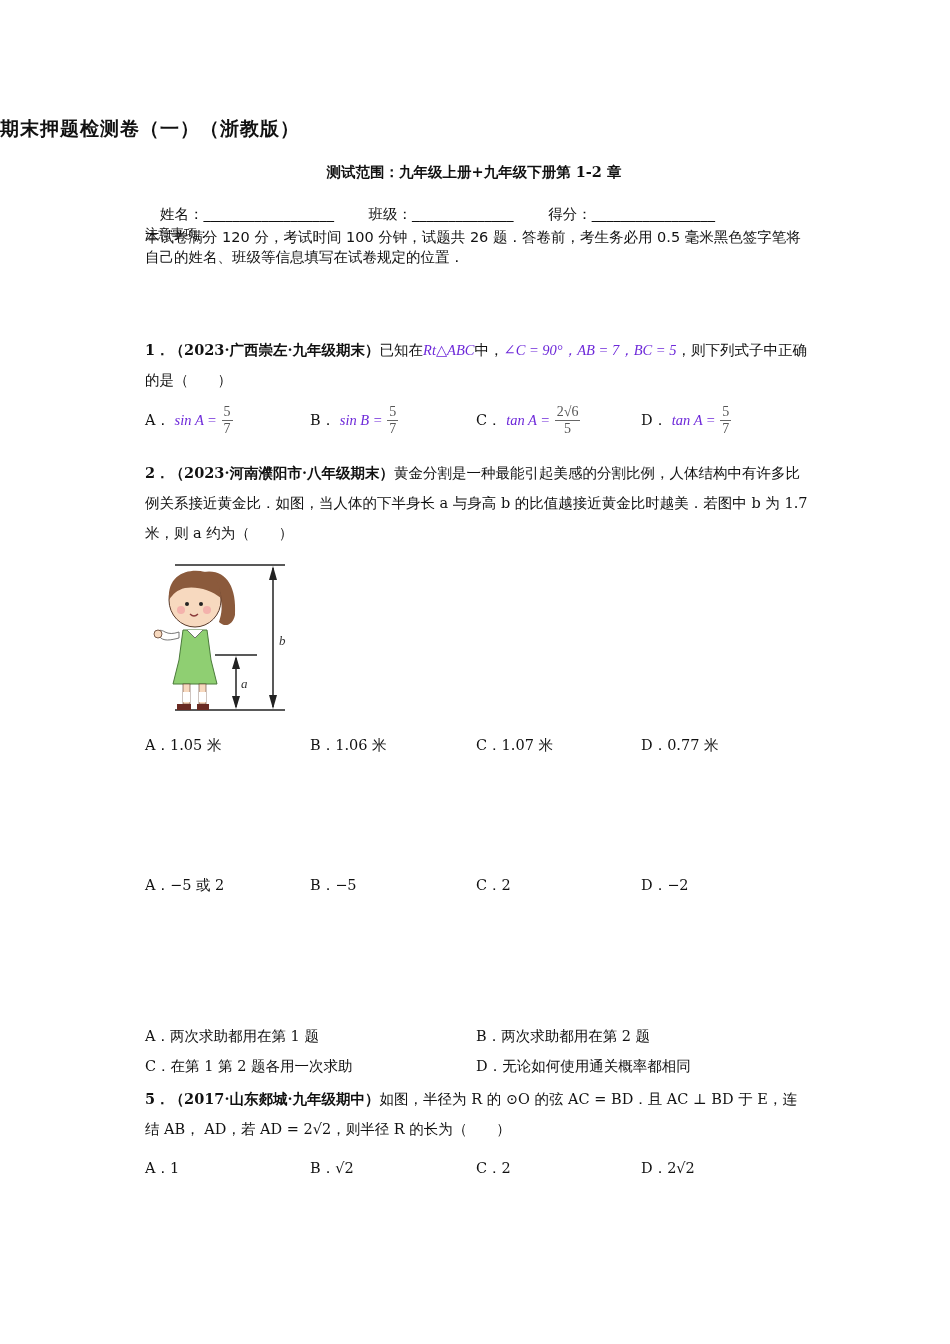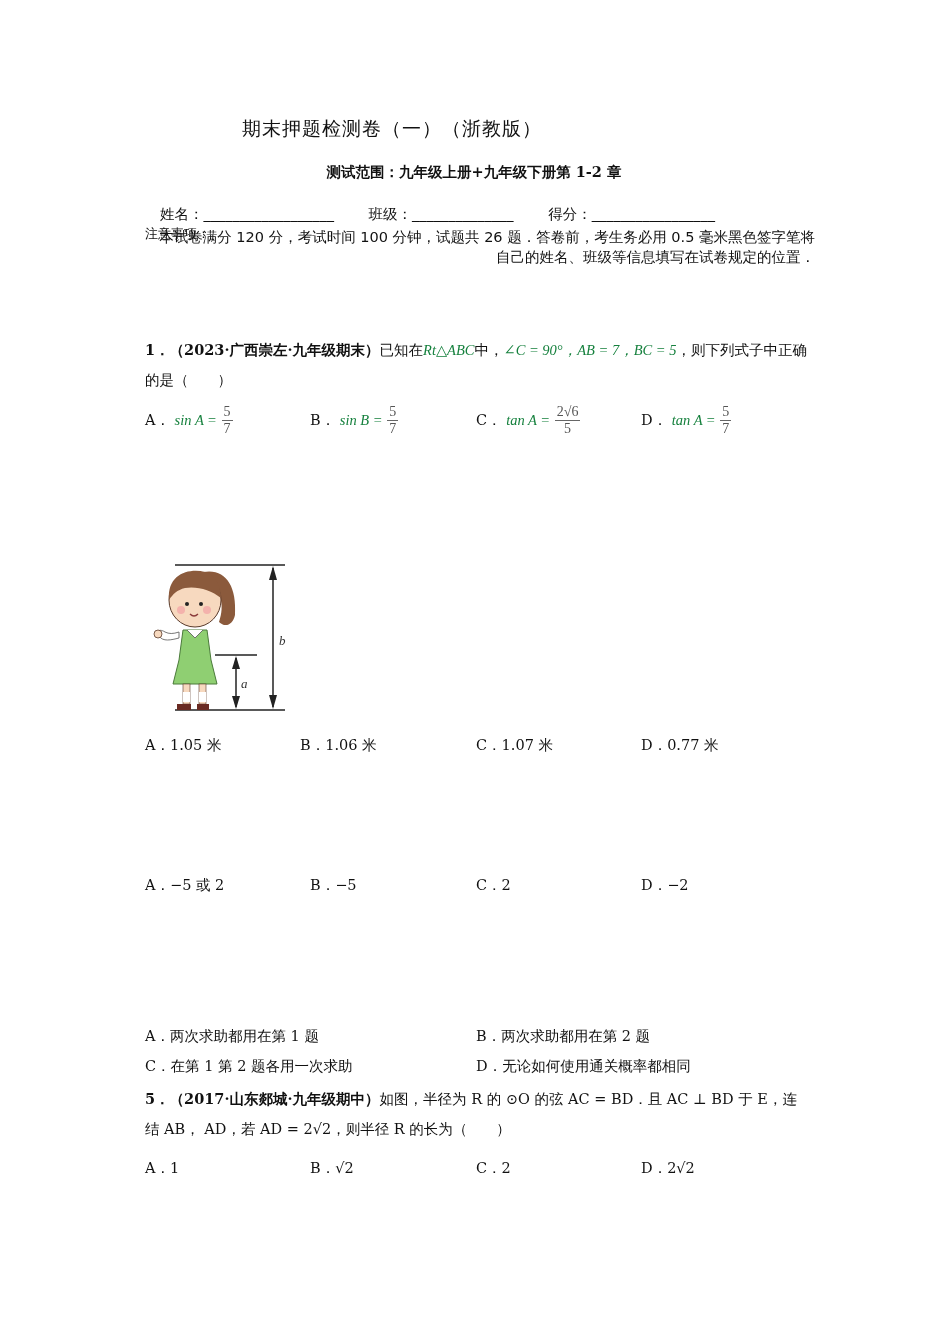--- a/index.html
+++ b/index.html
@@ -4,37 +4,37 @@
 <style>
   html, body { margin: 0; padding: 0; background: #ffffff; }
   body {
     width: 950px; height: 1344px; position: relative; overflow: hidden;
     font-family: "DejaVu Serif", "Liberation Serif", serif;
     color: #111;
   }
   .page { position: absolute; left: 0; top: 0; width: 950px; height: 1344px; }
   .abs { position: absolute; white-space: nowrap; }
   .title {
-    left: 0; width: 784px; top: 116px; text-align: center;
+    left: 0; width: 784px; top: 116px; text-align: left;
     font-family: "DejaVu Sans", "Liberation Sans", sans-serif;
-    font-weight: normal; font-size: 19px; letter-spacing: 1px;
+    font-weight: bold; font-size: 19px; letter-spacing: 1px;
   }
   .subtitle {
     left: 0; width: 948px; top: 163px; text-align: center;
     font-size: 14.5px; font-weight: bold;
   }
   .info-row { top: 205px; left: 160px; font-size: 14.5px; }
   .info-row span.field { display: inline-block; }
-  .sans { font-family: "DejaVu Sans", "Liberation Sans", sans-serif; text-align: right; }
+  .sans { font-family: "DejaVu Sans", "Liberation Sans", sans-serif; }
   .notice-h { left: 145px; top: 225px; font-size: 13px; }
   .notice { left: 145px; top: 227px; font-size: 14.5px; line-height: 20px; width: 670px; white-space: normal; }
   .section { left: 145px; top: 286px; font-size: 14.5px; font-weight: bold; line-height: 30px; width: 670px; white-space: normal; }
   .q { font-size: 14.5px; line-height: 30px; width: 665px; white-space: normal; left: 145px; }
   .q b { font-weight: bold; }
-  .math { font-family: "Liberation Serif", "DejaVu Serif", serif; font-style: italic; color: #15803d; }
+  .math { font-family: "Liberation Serif", "DejaVu Serif", serif; font-style: italic; color: #6d28d9; }
   .opt { font-size: 14.5px; }
   .frac { display: inline-block; vertical-align: middle; text-align: center; font-family: "Liberation Serif", serif; color: #555; line-height: 16px; font-size: 14px; }
   .frac .num { display: block; border-bottom: 1px solid #666; padding: 0 2px; }
   .frac .den { display: block; }
   .figure { left: 145px; top: 560px; width: 145px; height: 155px; }
 </style>
 </head>
 <body>
 
 <div class="page">
@@ -75,20 +75,23 @@
     <span>C．</span>
     <span class="math">tan A =</span>
     <span class="frac"><span class="num">2√6</span><span class="den">5</span></span>
   </div>
   <div class="abs opt" style="top:404px; left:641px">
     <span>D．</span>
     <span class="math">tan A =</span>
     <span class="frac"><span class="num">5</span><span class="den">7</span></span>
   </div>
 
+  <div class="abs q" style="top:458px">
+    <b>2．</b><b>（2023·河南濮阳市·八年级期末）</b><span>黄金分割是一种最能引起美感的分割比例，人体结构中有许多比例关系接近黄金比．如图，当人体的下半身长 a 与身高 b 的比值越接近黄金比时越美．若图中 b 为 1.7 米，则 a 约为（　　）</span>
+  </div>
 
   <div class="abs figure">
     <svg width="145" height="155" viewBox="0 0 145 155">
 
       <line x1="30" y1="5" x2="140" y2="5" stroke="#222" stroke-width="1.5"></line>
       <line x1="30" y1="150" x2="140" y2="150" stroke="#222" stroke-width="1.5"></line>
       <line x1="70" y1="95" x2="112" y2="95" stroke="#222" stroke-width="1.5"></line>
 
       <line x1="128" y1="8" x2="128" y2="147" stroke="#222" stroke-width="1.5"></line>
       <polygon points="128,6 124,20 132,20" fill="#222"></polygon>
@@ -122,21 +125,21 @@
       <rect x="54" y="124" width="7" height="20" fill="#f7d9bf" stroke="#5a3a2a" stroke-width="0.6"></rect>
       <rect x="38" y="132" width="7" height="10" fill="#fff"></rect>
       <rect x="54" y="132" width="7" height="10" fill="#fff"></rect>
 
       <path d="M32,144 L46,144 L46,150 L32,150 Z" fill="#6a2a22"></path>
       <path d="M52,144 L64,144 L64,150 L52,150 Z" fill="#6a2a22"></path>
     </svg>
   </div>
 
   <div class="abs opt" style="top:736px; left:145px"><span>A．</span><span>1.05 米</span></div>
-  <div class="abs opt" style="top:736px; left:300px"><span>B．</span><span>1.06 米</span></div>
+  <div class="abs opt" style="top:736px; left:310px"><span>B．</span><span>1.06 米</span></div>
   <div class="abs opt" style="top:736px; left:476px"><span>C．</span><span>1.07 米</span></div>
   <div class="abs opt" style="top:736px; left:641px"><span>D．</span><span>0.77 米</span></div>
 
 
   <div class="abs opt" style="top:876px; left:145px"><span>A．</span><span>−5 或 2</span></div>
   <div class="abs opt" style="top:876px; left:310px"><span>B．</span><span>−5</span></div>
   <div class="abs opt" style="top:876px; left:476px"><span>C．</span><span>2</span></div>
   <div class="abs opt" style="top:876px; left:641px"><span>D．</span><span>−2</span></div>
 
 

